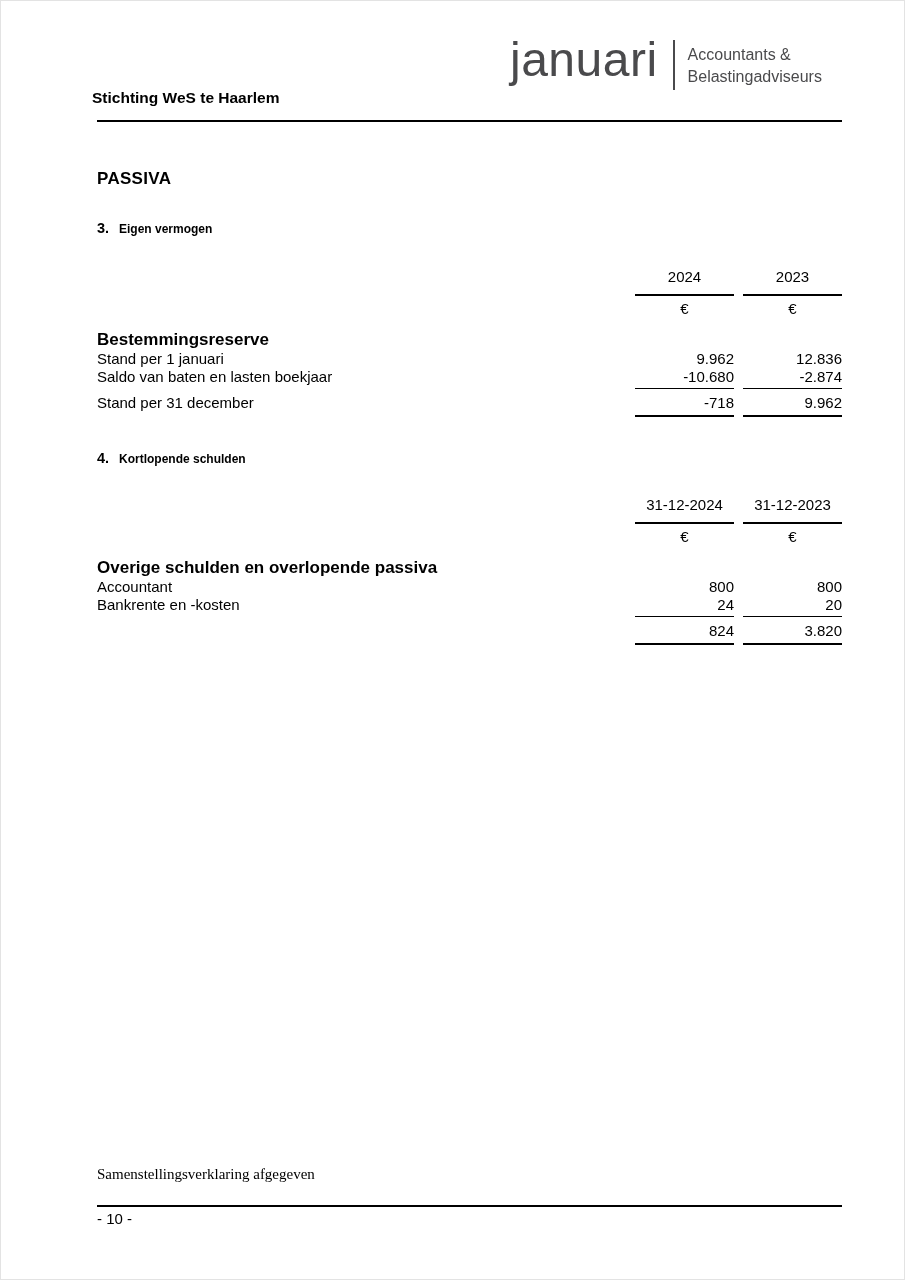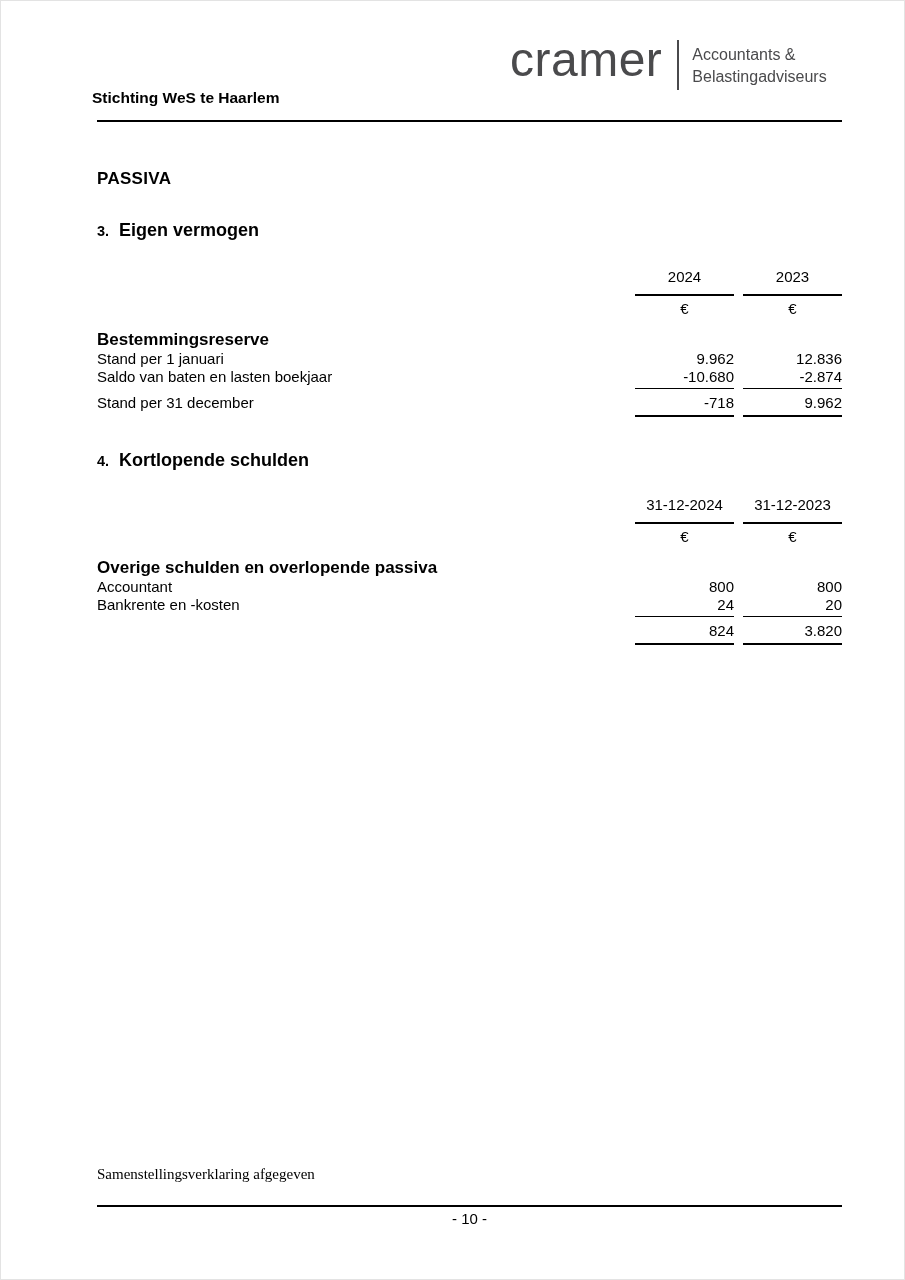--- a/index.html
+++ b/index.html
@@ -74,21 +74,21 @@
     left: 96px;
     display: flex;
     align-items: baseline;
   }
   .section-title .num {
     font-size: 14.5px;
     font-weight: bold;
     width: 22px;
   }
   .section-title .txt {
-    font-size: 18px;
+    font-size: 12px;
     font-weight: bold;
   }
   .sec3-title { top: 219px; }
   .sec4-title { top: 449px; }
   
   .fin-table {
     position: absolute;
     left: 96px;
     width: 745px;
     font-size: 15px;
@@ -133,31 +133,30 @@
     left: 96px;
     top: 1165px;
     font-size: 15px;
     font-family: Liberation Serif, serif;
   }
   .footer-page {
     position: absolute;
     left: 96px;
     top: 1209px;
     width: 745px;
-    text-align: center;
     font-size: 15px;
   }
 </style>
 </head>
 <body>
 
 <div class="page">
 
   <div class="logo">
-    <div class="logo-brand">cramer</div>
+    <div class="logo-brand">januari</div>
     <div class="logo-divider"></div>
     <div class="logo-tagline">
       <div>Accountants &amp;</div>
       <div>Belastingadviseurs</div>
     </div>
   </div>
 
   <div class="company-name">Stichting WeS te Haarlem</div>
   <div class="rule rule-header"></div>
 

